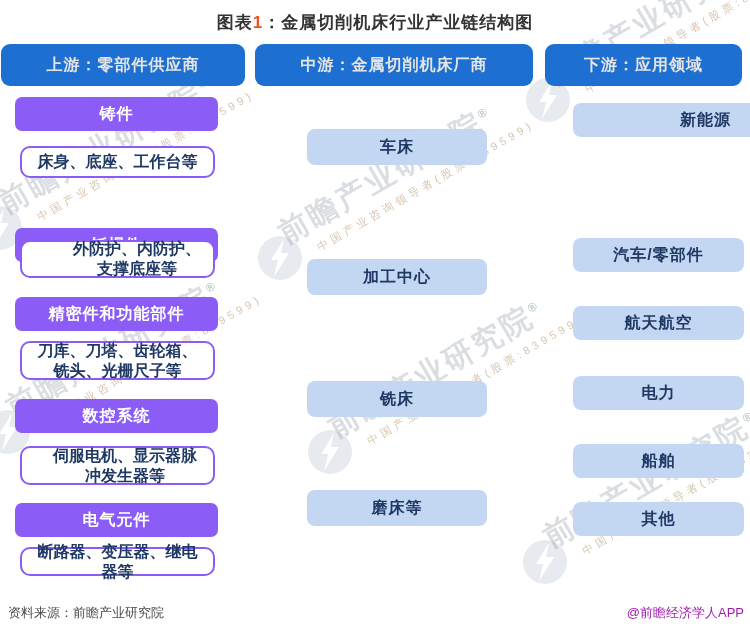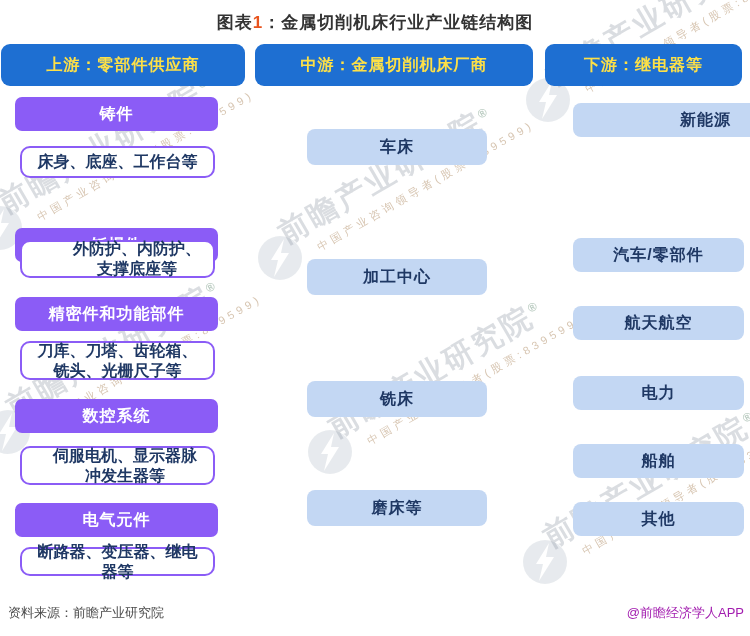--- a/index.html
+++ b/index.html
@@ -7,21 +7,21 @@
     position:relative;width:750px;height:636px;background:#ffffff;
     font-family:"Liberation Sans","DejaVu Sans",sans-serif;overflow:hidden;
   }
   .title{
     position:absolute;top:11px;left:0;width:100%;text-align:center;
     font-size:17px;font-weight:bold;color:#333333;z-index:3;letter-spacing:1px;
   }
   .title .num{color:#E8541E;}
   .col-header{
     position:absolute;top:44px;height:42px;background:#1E6FD2;border-radius:9px;
-    color:#fde047;font-weight:bold;font-size:16px;letter-spacing:1px;
+    color:#e5e5e5;font-weight:bold;font-size:16px;letter-spacing:1px;
     display:flex;align-items:center;justify-content:center;z-index:2;
   }
   .cat{
     position:absolute;left:15px;width:203px;height:34px;background:#8b5cf6;border-radius:7px;
     color:#ffffff;font-weight:bold;font-size:16px;letter-spacing:1px;
     display:flex;align-items:center;justify-content:center;z-index:2;
   }
   .detail{
     position:absolute;left:20px;width:195px;background:#ffffff;
     border:2px solid #8b5cf6;border-radius:10px;box-sizing:border-box;
@@ -110,21 +110,21 @@
 
   <div class="title"><span>图表</span><span class="num">1</span><span>：金属切削机床行业产业链结构图</span></div>
 
   <div class="col-header" style="left:1px;width:244px;">
       <span>上游：零部件供应商</span>
     </div>
   <div class="col-header" style="left:255px;width:278px;">
       <span>中游：金属切削机床厂商</span>
     </div>
   <div class="col-header" style="left:545px;width:197px;">
-      <span>下游：继电器等</span>
+      <span>下游：应用领域</span>
     </div>
 
   <div class="cat" style="top:97px;">铸件</div>
   <div class="detail" style="top:146px;height:32px;">床身、底座、工作台等</div>
 
   <div class="cat" style="top:200px;margin-top:28px;">钣焊件</div>
   <div class="detail" style="top:240px;height:38px;padding-left:48px;">外防护、内防护、支撑底座等</div>
 
   <div class="cat" style="top:297px;">精密件和功能部件</div>
   <div class="detail" style="top:341px;height:39px;">刀库、刀塔、齿轮箱、铣头、光栅尺子等</div>

